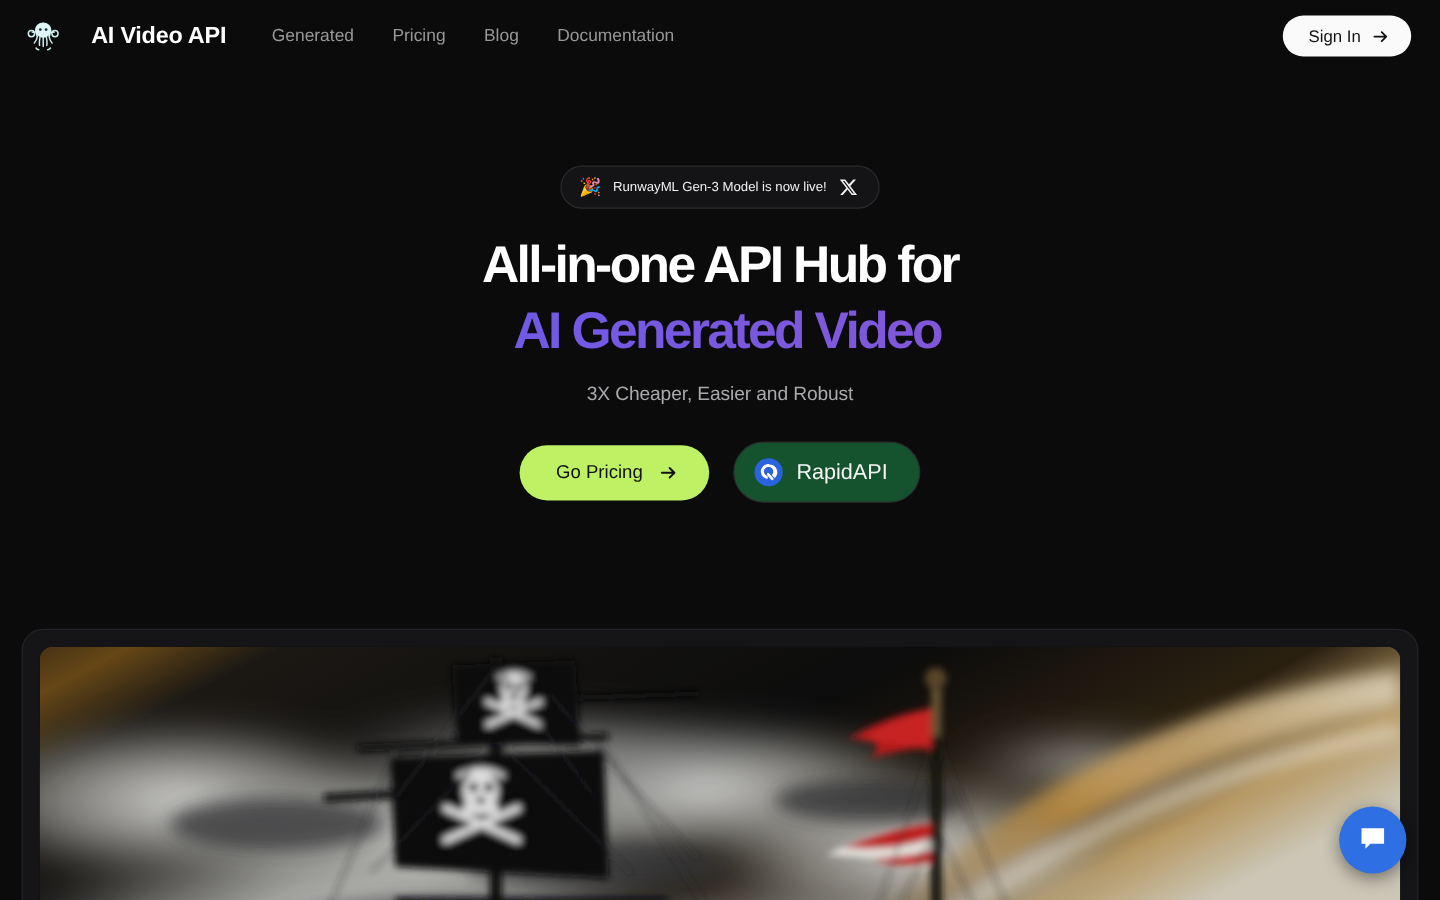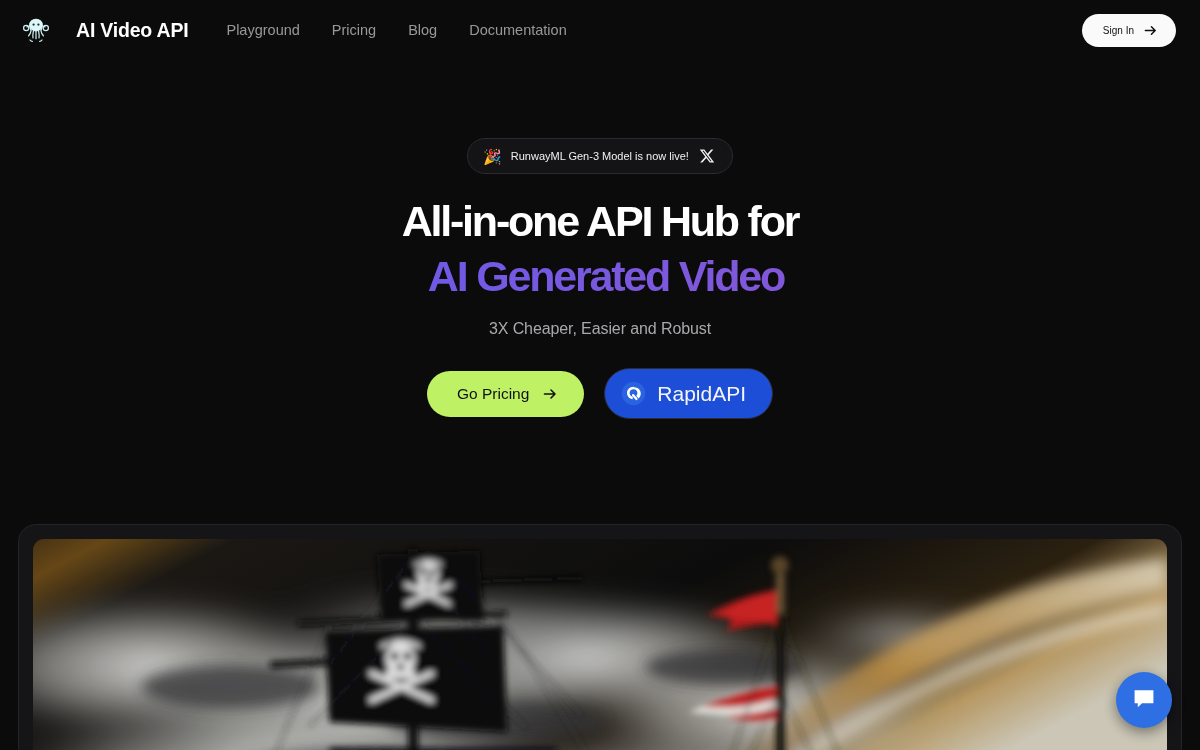--- a/index.html
+++ b/index.html
@@ -67,21 +67,21 @@
 
   .signin-btn {
     display: inline-flex;
     align-items: center;
     gap: 9px;
     background: #fafafa;
     color: #111113;
     border: none;
     border-radius: 999px;
     padding: 9px 18px 9px 21px;
-    font-size: 10px;
+    font-size: 14px;
     font-weight: 500;
     font-family: "Liberation Sans", sans-serif;
     cursor: pointer;
     white-space: nowrap;
   }
   .arrow-ico { display: block; }
 
   
   .hero {
     text-align: center;
@@ -154,26 +154,26 @@
     font-weight: 500;
     font-family: "Liberation Sans", sans-serif;
     cursor: pointer;
     white-space: nowrap;
   }
 
   .btn-secondary {
     display: inline-flex;
     align-items: center;
     gap: 11px;
-    background: #1d4ed8;
+    background: #14532d;
     color: #f5f5f5;
     border: 1px solid #2c2c30;
     border-radius: 999px;
     padding: 12px 26px 12px 16px;
-    font-size: 21px;
+    font-size: 18px;
     font-weight: 500;
     font-family: "Liberation Sans", sans-serif;
     cursor: pointer;
     white-space: nowrap;
   }
 
   .rapid-ico { display: block; flex: none; }
 
   
   .showcase {
@@ -242,21 +242,21 @@
           <path d="M23.0 13.0c.6-.3 1.4-.4 2.1-.2"></path>
           <path d="M10.0 26.0c.6.9 1.5 1.4 2.3 1.4"></path>
           <path d="M22.0 26.0c-.6.9-1.5 1.4-2.3 1.4"></path>
         </g>
       </svg>
     </span>
     <span class="brand-name">AI Video API</span>
   </div>
 
   <div class="nav-links">
-    <a class="nav-link">Playground</a>
+    <a class="nav-link">Generated</a>
     <a class="nav-link">Pricing</a>
     <a class="nav-link">Blog</a>
     <a class="nav-link">Documentation</a>
   </div>
 
   <div class="nav-spacer"></div>
 
   <button class="signin-btn">
     <span>Sign In</span>
     <span>

